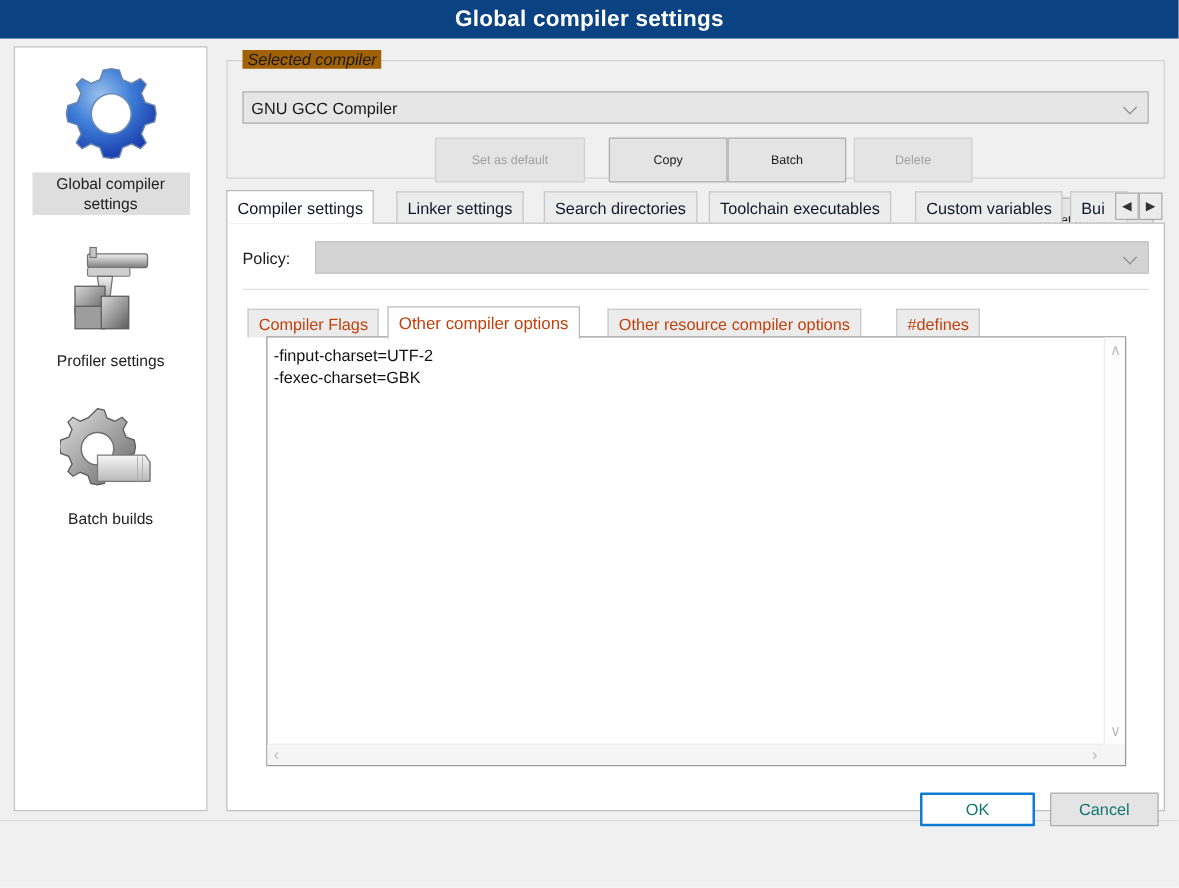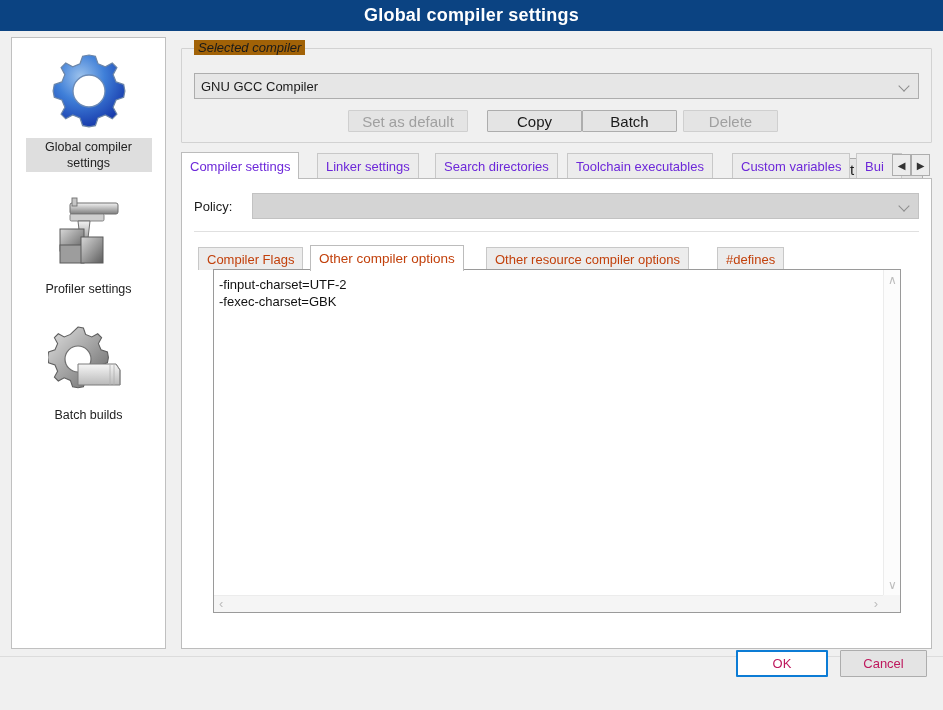--- a/index.html
+++ b/index.html
@@ -150,28 +150,28 @@
   #compiler-combo {
     left: 12px;
     right: 12px;
     top: 24px;
   }
 
   
   .btn {
     position: absolute;
     top: 61px;
-    height: 22px;
+    height: 36px;
     background: #e4e4e4;
     border: 1px solid #adadad;
     box-sizing: border-box;
     display: flex;
     align-items: center;
     justify-content: center;
-    font-size: 15px;
+    font-size: 10px;
     color: #1a1a1a;
     border-radius: 1px;
     cursor: default;
   }
   .btn.disabled {
     color: #a0a0a0;
     background: #e4e4e4;
     border-color: #cfcfcf;
   }
 
@@ -194,21 +194,21 @@
     top: 1px;
     height: 25px;
     background: #ececec;
     border: 1px solid #c8c8c8;
     border-bottom: none;
     box-sizing: border-box;
     display: flex;
     align-items: center;
     padding: 0 8px;
     font-size: 13px;
-    color: #6d28d9;
+    color: #0f172a;
     white-space: nowrap;
     cursor: default;
   }
   .tab.active {
     background: #ffffff;
     top: 0;
     height: 27px;
     border-color: #bcbcbc;
     z-index: 3;
   }
@@ -373,27 +373,27 @@
   .bottom-sep {
     position: absolute;
     left: 0;
     right: 0;
     top: 625px;
     height: 1px;
     background: #dcdcdc;
   }
   .dlg-btn {
     position: absolute;
-    top: 619px;
+    top: 603px;
     height: 27px;
     display: flex;
     align-items: center;
     justify-content: center;
     font-size: 13px;
-    color: #be185d;
+    color: #0f766e;
     background: #e4e4e4;
     border: 1px solid #adadad;
     box-sizing: border-box;
     border-radius: 1px;
     cursor: default;
   }
   #btn-ok {
     left: 736px;
     width: 92px;
     background: #ffffff;

